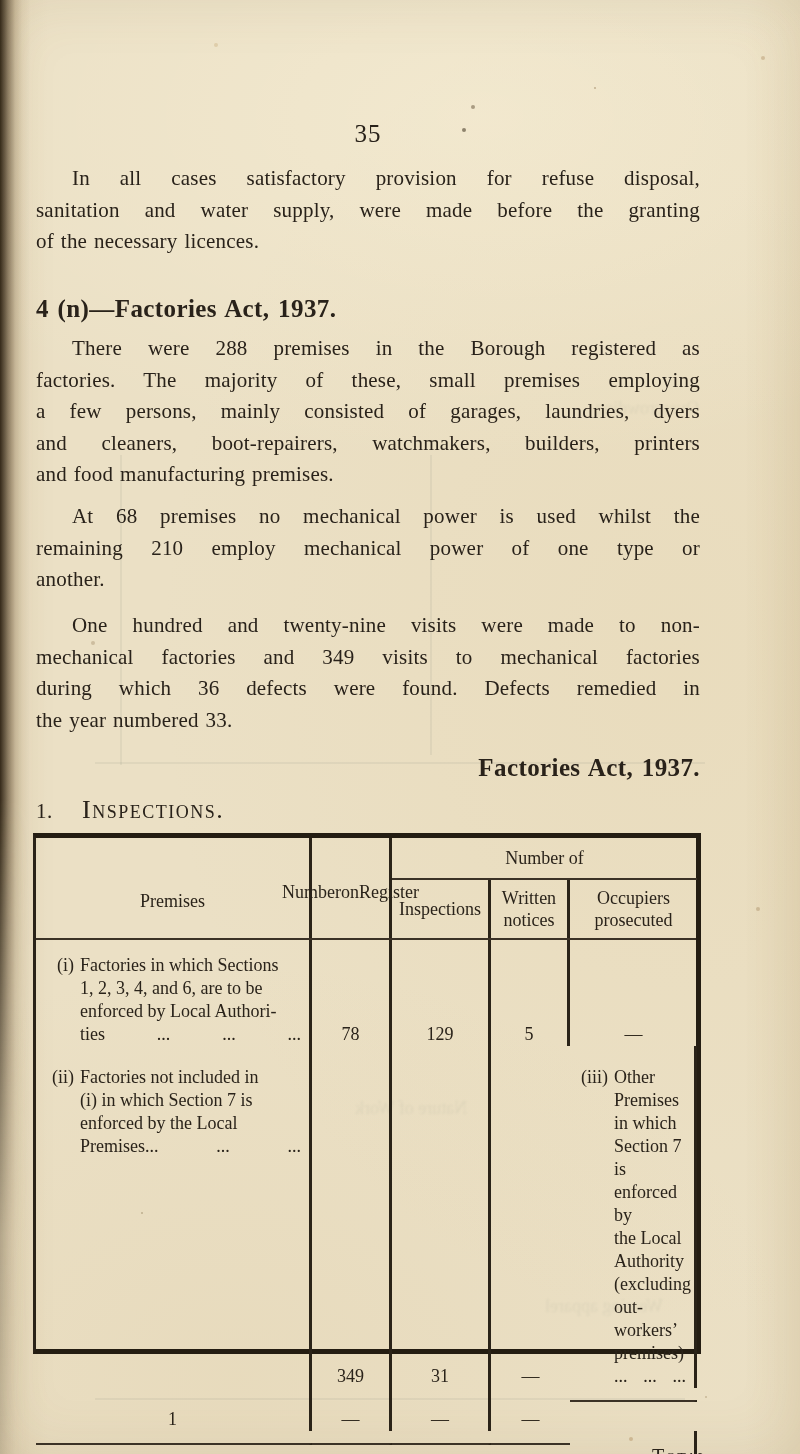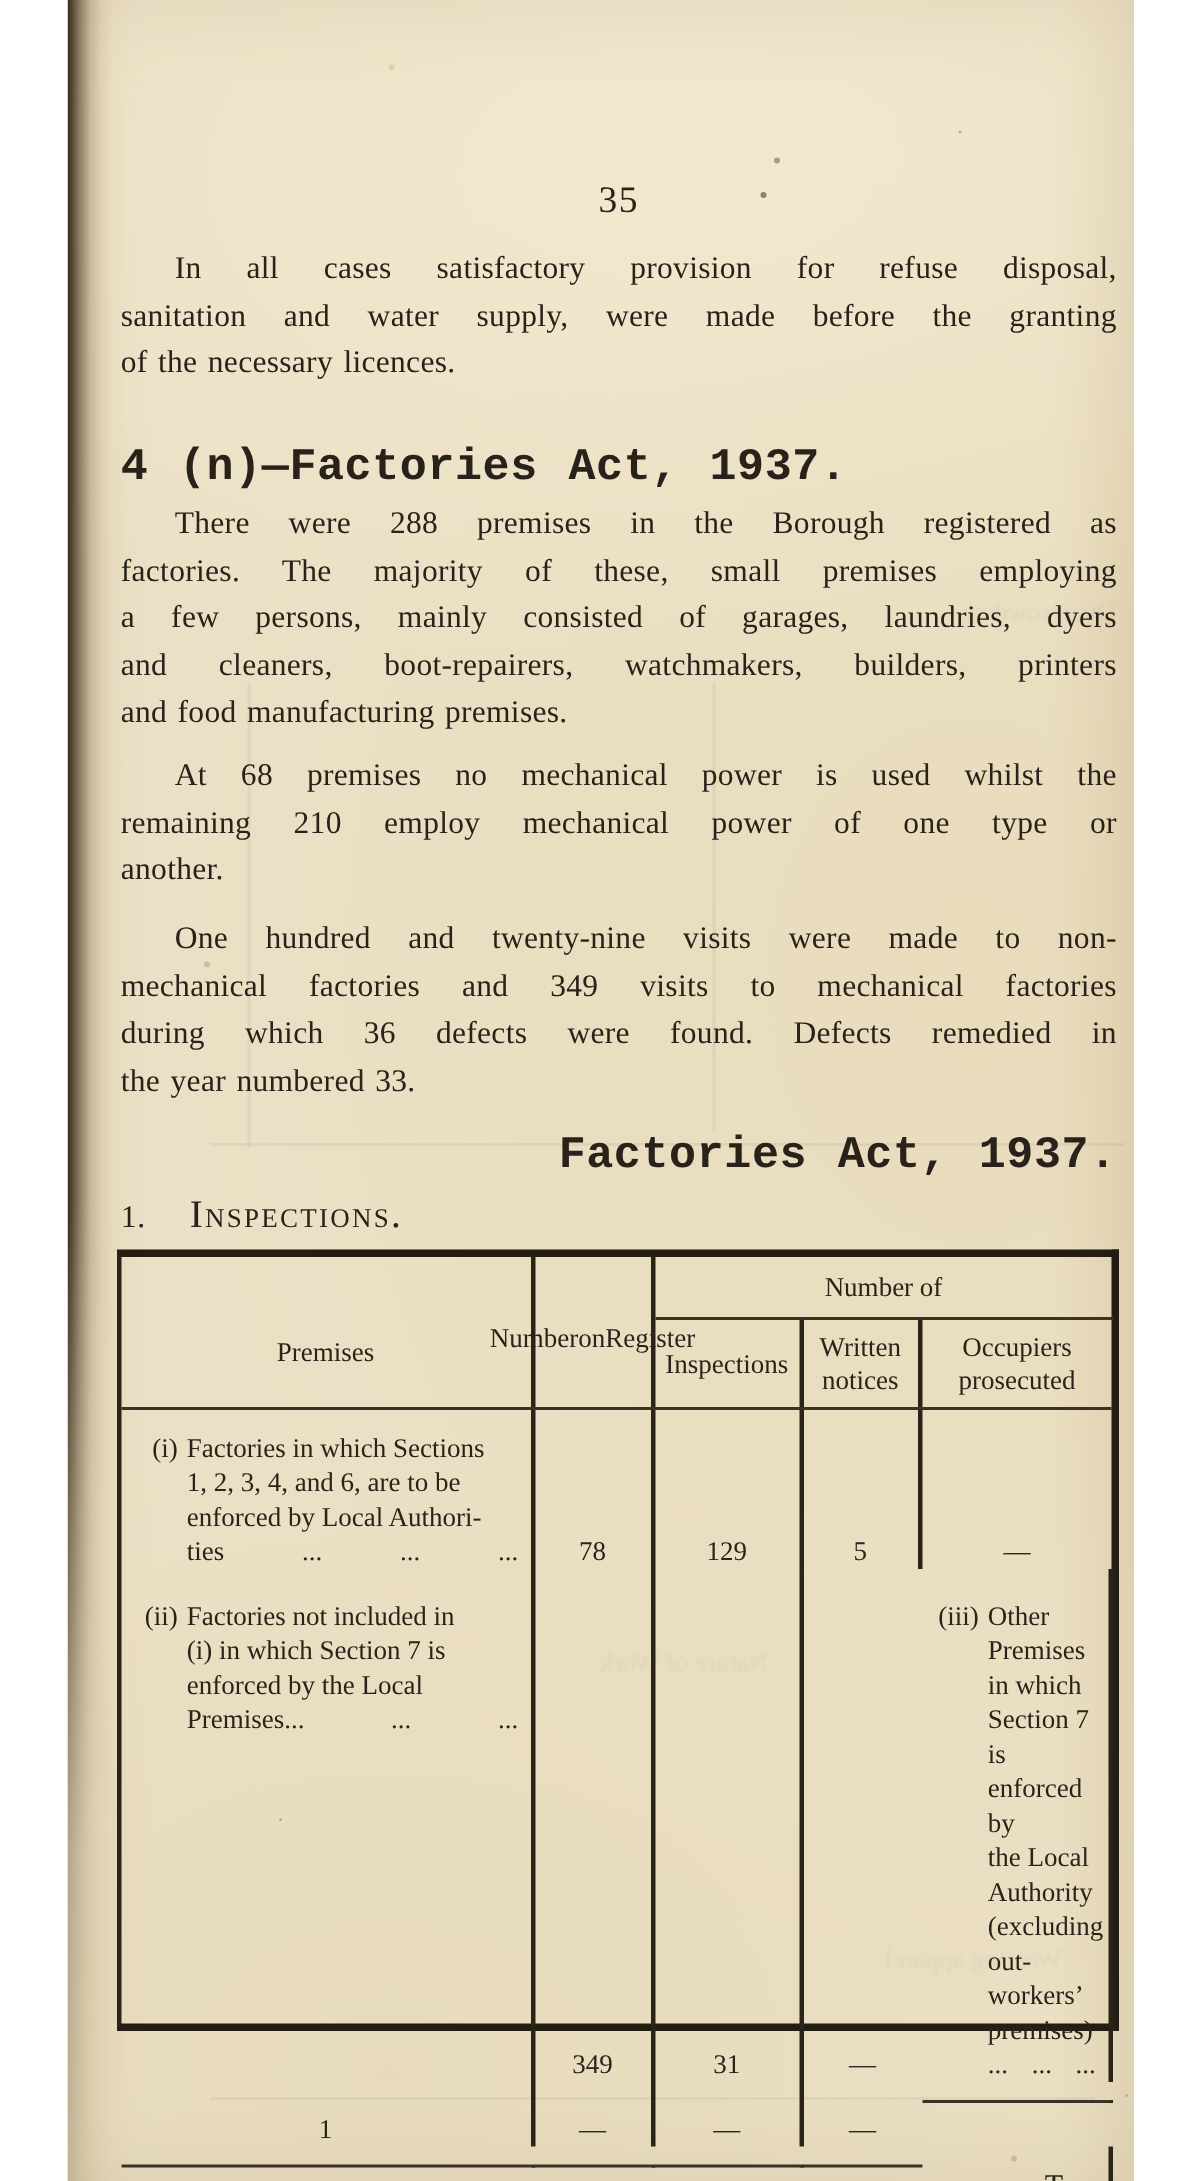--- a/index.html
+++ b/index.html
@@ -1,18 +1,18 @@
 <!DOCTYPE html>
 <html><head>
 <meta charset="utf-8">
 <style>
   html,body{margin:0;padding:0;}
   .page{
     position:relative;
-    width:711px;height:1454px;
+    width:800px;height:1454px;
     margin:0 auto;
     background:
       radial-gradient(ellipse 900px 500px at 60% 8%, rgba(255,248,225,0.35), rgba(255,248,225,0) 70%),
       radial-gradient(ellipse 700px 900px at 85% 45%, rgba(214,184,120,0.10), rgba(214,184,120,0) 75%),
       radial-gradient(ellipse 800px 600px at 30% 95%, rgba(205,180,130,0.12), rgba(205,180,130,0) 70%),
       linear-gradient(to right, rgba(170,140,90,0.10), rgba(170,140,90,0) 6%, rgba(170,140,90,0) 93%, rgba(190,160,100,0.10)),
       #ebe0c5;
     overflow:hidden;
     font-family:"Liberation Serif","DejaVu Serif",serif;
     color:#29221a;
@@ -50,22 +50,22 @@
   }
   
   .textcol{position:absolute;left:36px;width:664px;}
   .pageno{position:absolute;top:120px;left:36px;width:664px;text-align:center;
     font-size:25px;letter-spacing:1px;}
   .para{position:absolute;left:0;width:664px;font-size:21px;line-height:31.5px;
     letter-spacing:0.2px;word-spacing:1.5px;}
   .jline{text-align:justify;text-align-last:justify;}
   .lline{text-align:left;}
   .indent{padding-left:36px;}
-  .heading{position:absolute;left:0;width:664px;font-size:30px;font-weight:bold;
-    letter-spacing:0.4px;word-spacing:2px;font-family:Liberation Mono, monospace;}
+  .heading{position:absolute;left:0;width:664px;font-size:25px;font-weight:bold;
+    letter-spacing:0.4px;word-spacing:2px;}
   .heading.centered{text-align:right;}
   .insp{position:absolute;left:0;width:664px;font-size:21px;letter-spacing:0.5px;}
   .insp .num{display:inline-block;width:46px;}
   .insp .cap{font-variant:small-caps;letter-spacing:1.5px;font-size:26px;}
   
   .facttable{
     position:absolute;left:33px;top:833px;width:668px;height:521px;
     box-sizing:border-box;
     border-top:5px solid #241d12;border-bottom:5px solid #241d12;
     border-left:3px solid #2a2318;border-right:5px solid #241d12;

